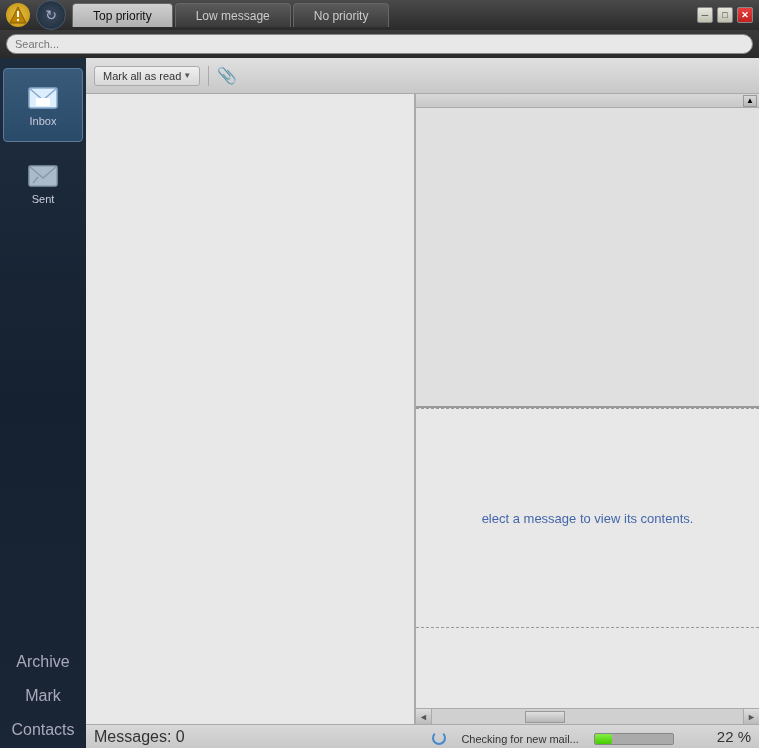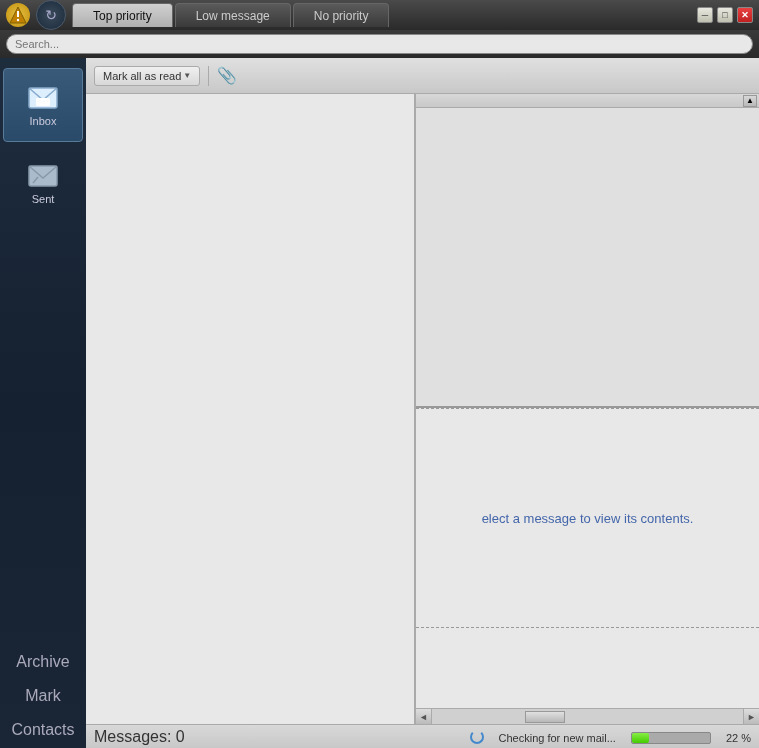--- a/index.html
+++ b/index.html
@@ -432,22 +432,23 @@
       overflow: hidden;
     }
 
     .progress-bar-fill {
       height: 100%;
       background: linear-gradient(to bottom, #88ee44, #44cc00);
       border-radius: 2px;
     }
 
     .progress-percent {
-      font-size: 11px;
+      font-size: 15px;
       color: #333;
+      margin-left: 28px;
     }
 
     
     .refresh-btn {
       width: 30px;
       height: 30px;
       background: radial-gradient(circle, #3a4a5a, #1a2a3a);
       border-radius: 50%;
       display: flex;
       align-items: center;

